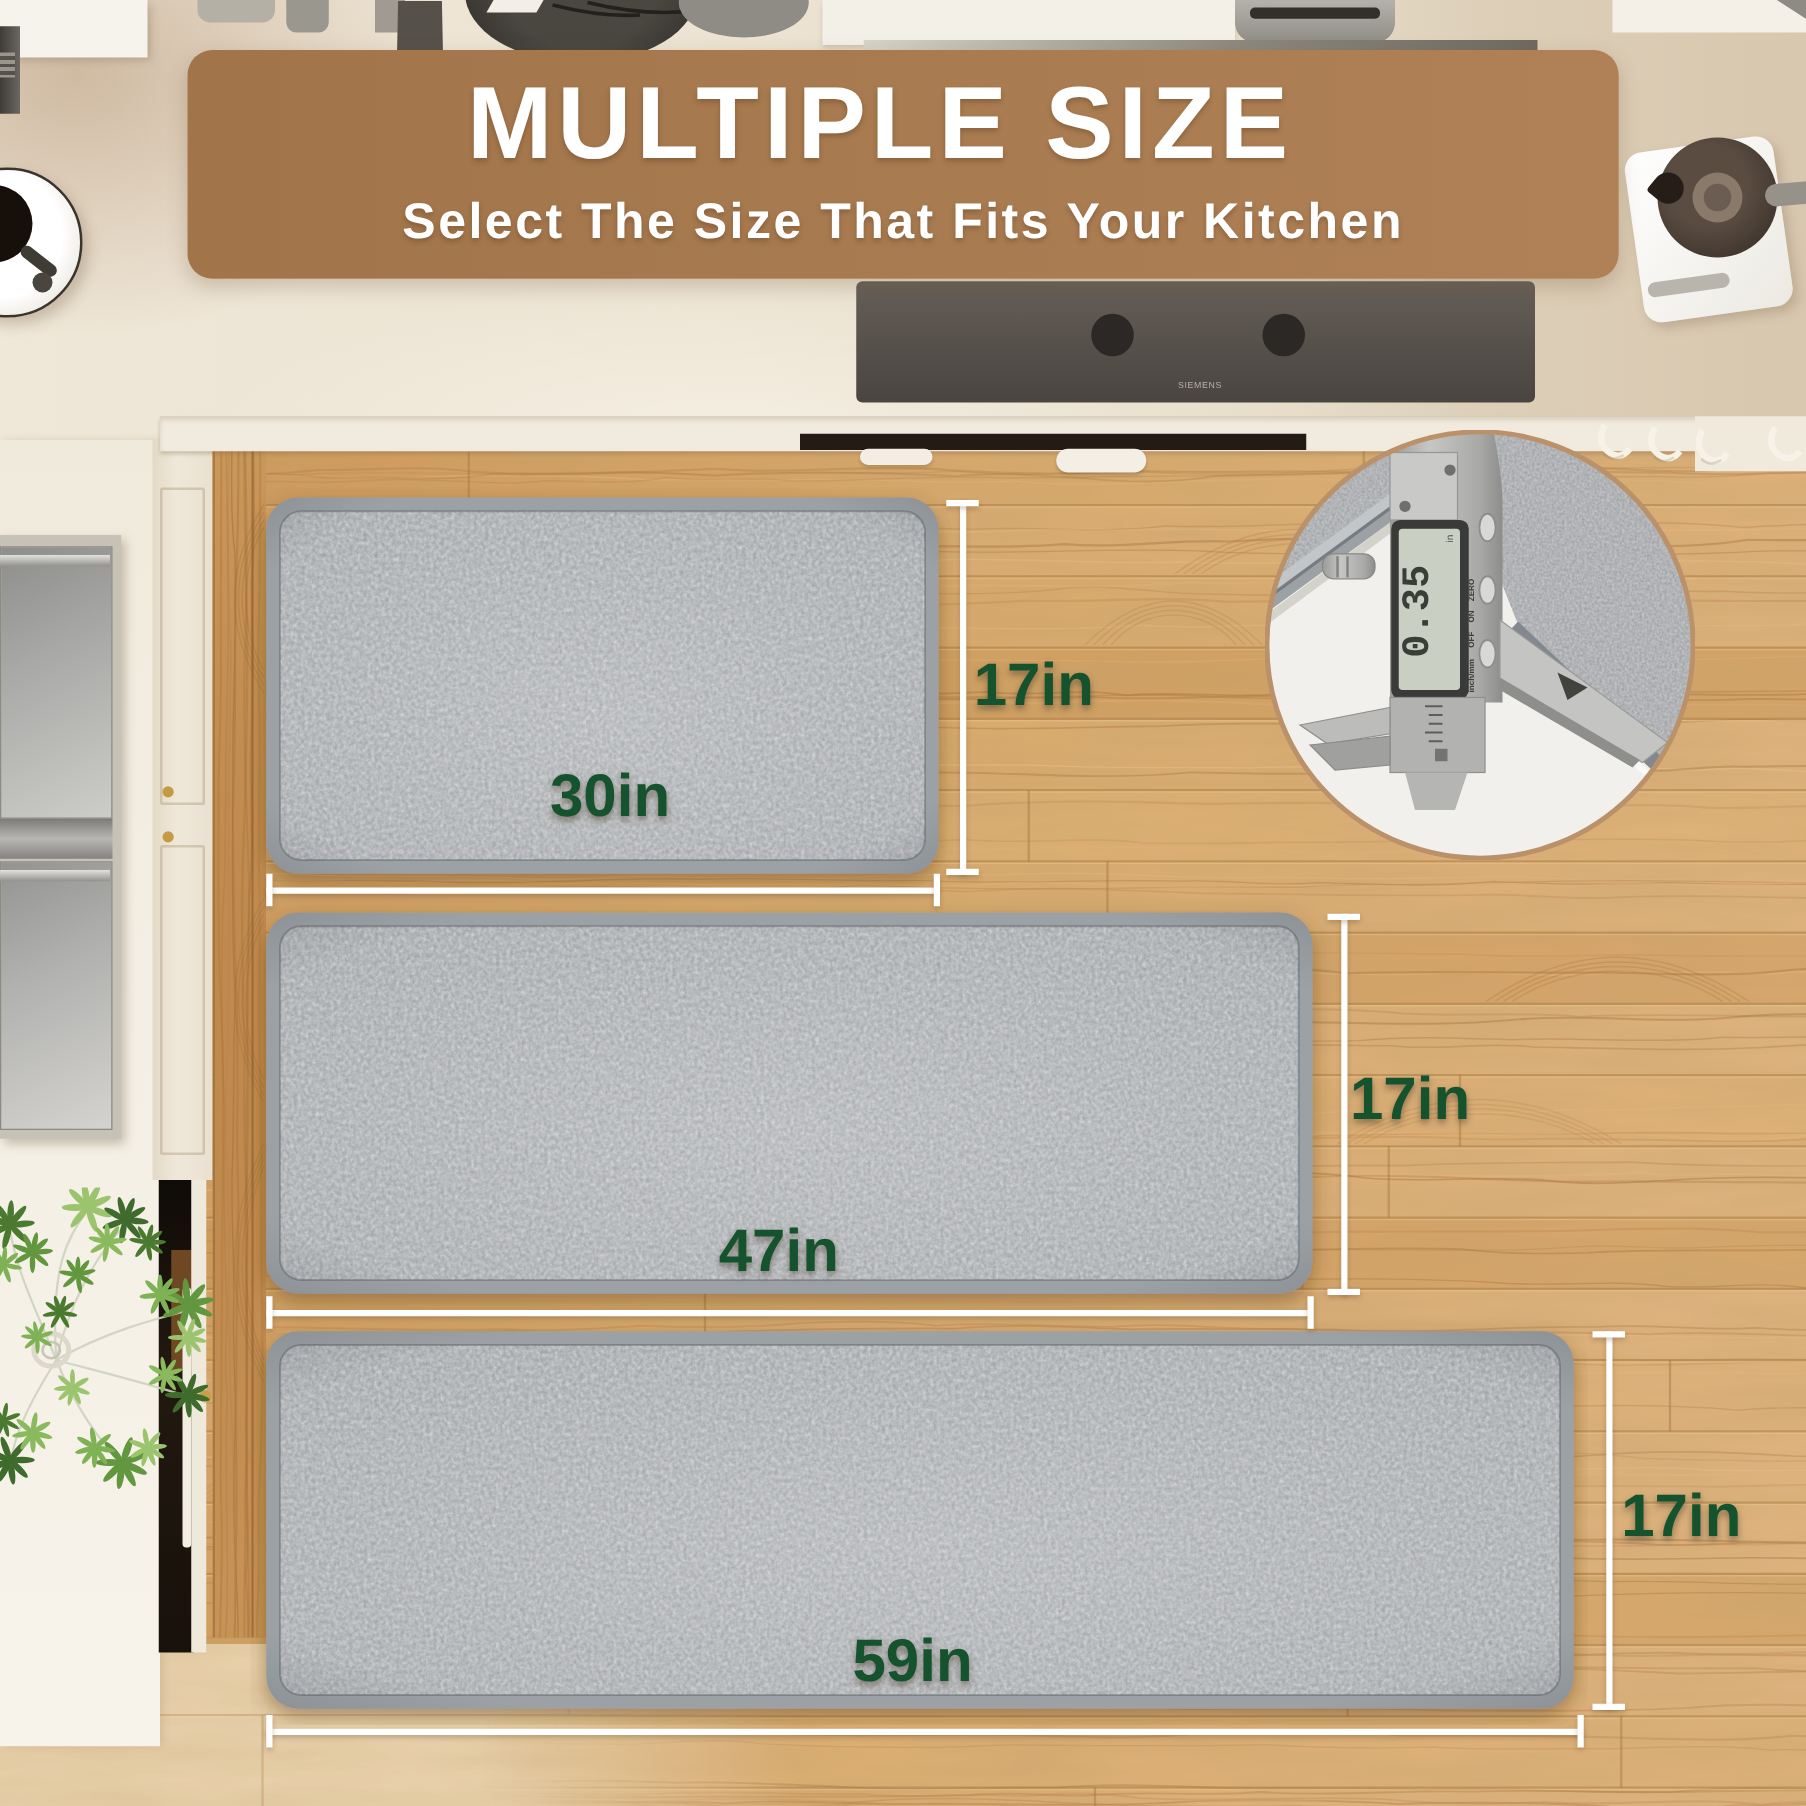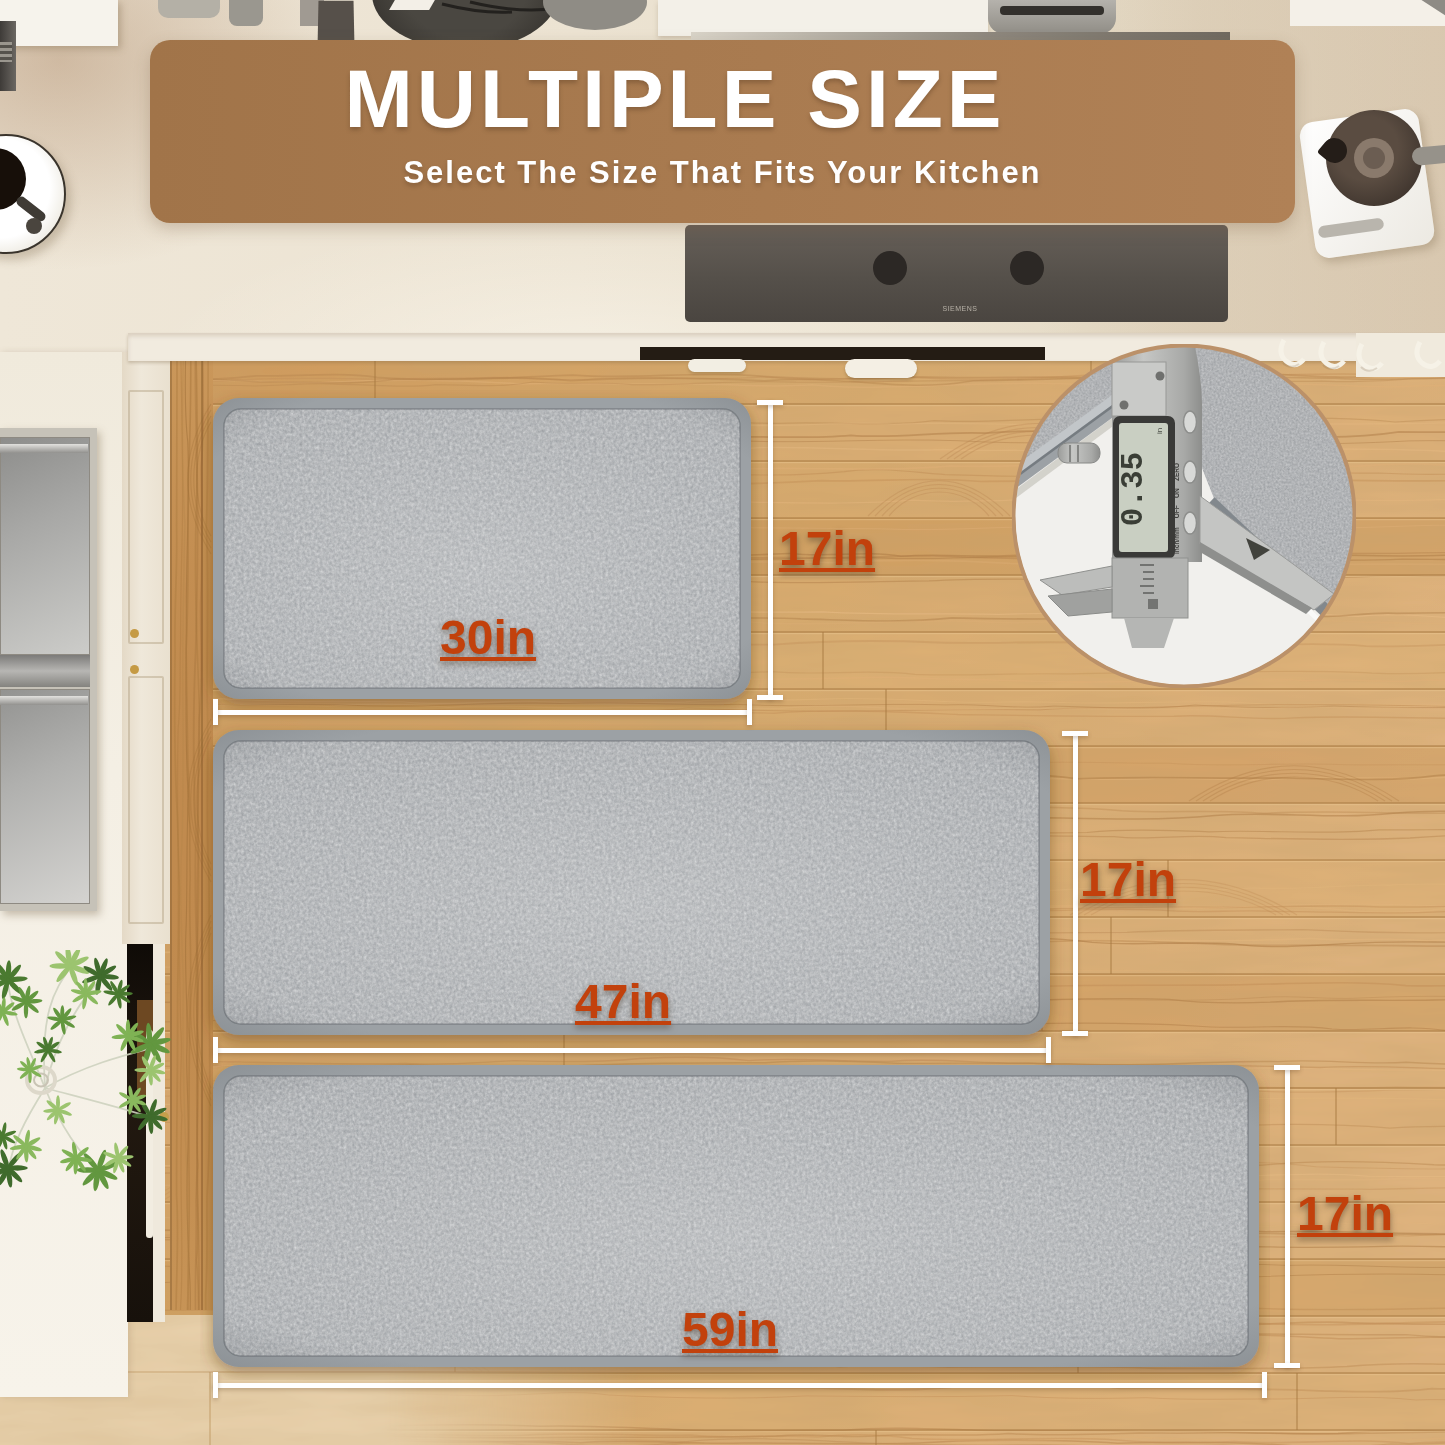--- a/index.html
+++ b/index.html
@@ -1,20 +1,20 @@
 <!DOCTYPE html>
 <html><head>
 <meta charset="utf-8">
 <style>
   html,body{margin:0;padding:0;}
   #stage{position:relative;width:1445px;height:1445px;overflow:hidden;
          background:#ece3d2;font-family:"Liberation Sans",sans-serif;}
   .abs{position:absolute;}
-  .lbl{position:absolute;color:#c2410c;font-weight:bold;font-size:48px;
-       text-shadow:0 3px 6px rgba(70,55,40,.55);white-space:nowrap;text-decoration:underline;}
+  .lbl{position:absolute;color:#14532d;font-weight:bold;font-size:48px;
+       text-shadow:0 3px 6px rgba(70,55,40,.55);white-space:nowrap;}
   .dim{position:absolute;background:#fff;box-shadow:0 2px 4px rgba(95,65,35,.3);}
 
 </style>
 </head>
 <body>
 <div id="stage">
 
   <div class="abs" style="left:0;top:0;width:1445px;height:362px;
     background:linear-gradient(90deg,#efe7d8 0%,#ece3d2 40%,#e6dcc8 75%,#e9decb 100%);"></div>
 
@@ -695,25 +695,25 @@
 
   <div class="abs" style="left:873px;top:251px;width:34px;height:34px;border-radius:50%;background:#2c2825;"></div>
 
   <div class="abs" style="left:1010px;top:251px;width:34px;height:34px;border-radius:50%;background:#2c2825;"></div>
 
   <div class="abs" style="left:935px;top:305px;width:50px;text-align:center;font-size:7px;color:#b7b1a7;letter-spacing:0.5px;">SIEMENS</div>
 
   <div class="abs" style="left:150px;top:40px;width:1145px;height:183px;border-radius:20px;
     background:linear-gradient(90deg,#a17449,#b08156);box-shadow:0 6px 16px rgba(120,90,60,.28);"></div>
 
-  <div class="abs" style="left:136px;top:52px;width:1078px;text-align:center;color:#fff;
+  <div class="abs" style="left:165px;top:52px;width:1078px;text-align:center;color:#fff;
     font-size:82px;font-weight:bold;letter-spacing:4px;text-shadow:0 3px 4px rgba(90,60,35,.4);">MULTIPLE SIZE</div>
 
   <div class="abs" style="left:150px;top:155px;width:1145px;text-align:center;color:#fff;
-    font-size:31px;font-weight:bold;letter-spacing:2px;text-shadow:0 3px 4px rgba(90,60,35,.4);">Select The Size That Fits Your Kitchen</div>
+    font-size:40px;font-weight:bold;letter-spacing:2px;text-shadow:0 3px 4px rgba(90,60,35,.4);">Select The Size That Fits Your Kitchen</div>
 
   <svg class="abs" style="left:200px;top:390px;" width="1070" height="990" viewBox="0 0 1070 990">
     <defs>
       <filter id="matknit" x="-3%" y="-3%" width="106%" height="106%">
         <feTurbulence type="fractalNoise" baseFrequency="0.34 0.3" numOctaves="3" seed="8" result="n1"></feTurbulence>
         <feColorMatrix in="n1" type="matrix" values="0 0 0 0 1, 0 0 0 0 1, 0 0 0 0 1, 0.62 0 0 0 0" result="w"></feColorMatrix>
         <feComposite in="w" in2="SourceGraphic" operator="over" result="s1"></feComposite>
         <feTurbulence type="fractalNoise" baseFrequency="0.36 0.32" numOctaves="3" seed="23" result="n2"></feTurbulence>
         <feColorMatrix in="n2" type="matrix" values="0 0 0 0 0.27, 0 0 0 0 0.28, 0 0 0 0 0.30, 0.62 0 0 0 0" result="d"></feColorMatrix>
         <feComposite in="d" in2="s1" operator="over" result="s2"></feComposite>

